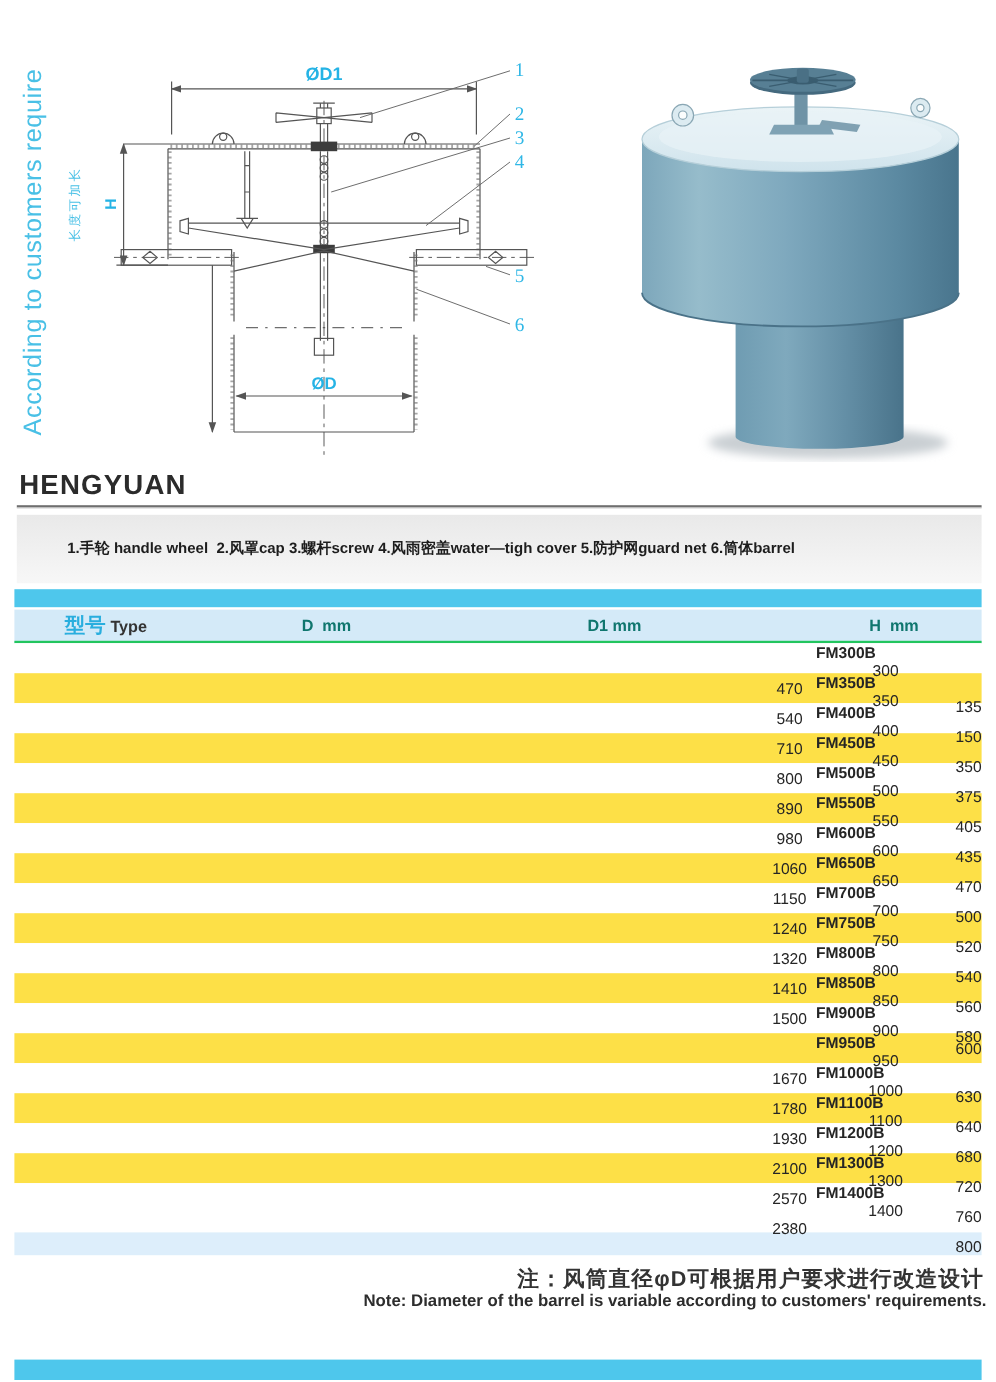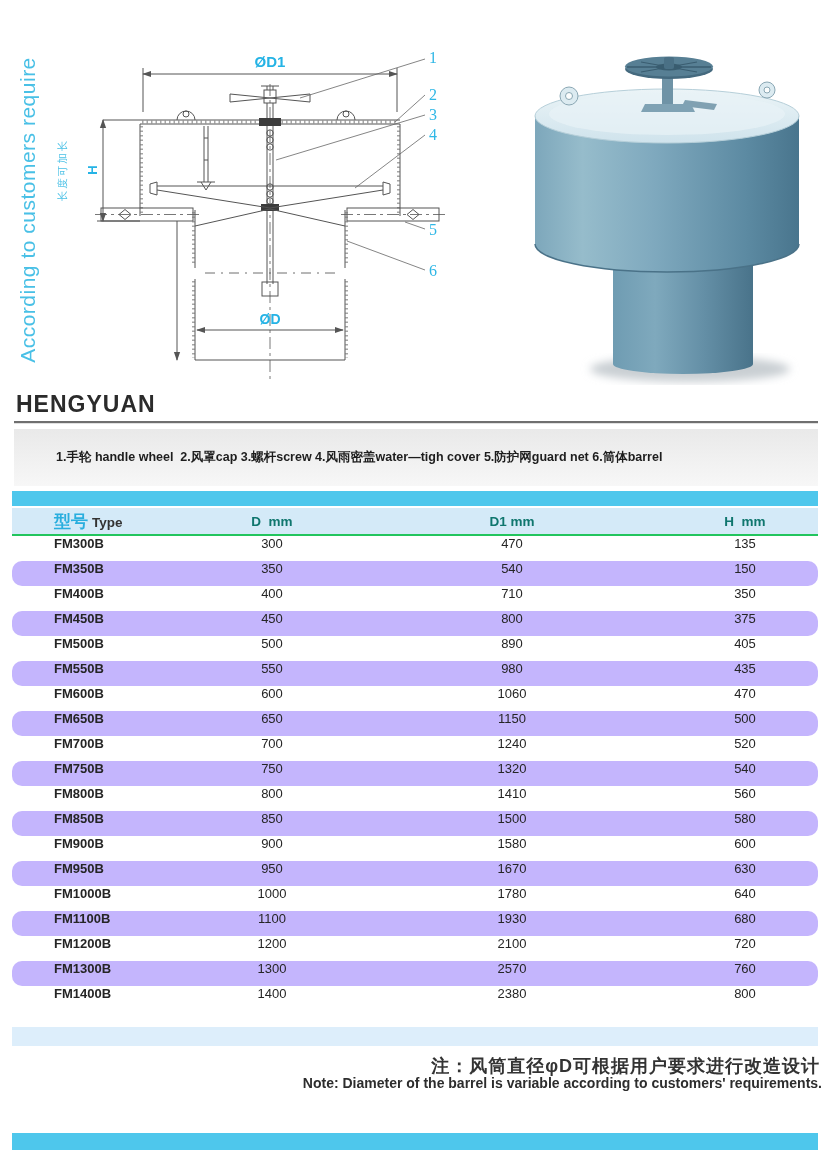--- a/index.html
+++ b/index.html
@@ -37,22 +37,22 @@
   .legend-text{position:absolute;left:42px;top:20px;font-size:12.5px;font-weight:700;
           color:#1d1d1d;white-space:pre;}
 
   
   .accent-bar{position:absolute;left:12px;width:806px;height:15px;background:#4ec7ec;}
   .bar-top{top:491px;}
   .bar-bottom{top:1133px;height:17px;}
   .tbl{position:absolute;left:12px;top:508px;width:806px;}
   .thead{display:flex;align-items:center;height:26px;background:#d4eaf8;
          border-bottom:2px solid #22c55e;}
-  .trow{display:flex;align-items:flex-start;height:25px;background:#ffffff;font-size:13px;color:#252525;}
-  .trow.alt{background:#c4b5fd;border-radius:10px;}
+  .trow{display:flex;align-items:flex-end;height:25px;background:#ffffff;font-size:13px;color:#252525;flex-direction:column;}
+  .trow.alt{background:#fde047;}
   .c1{width:180px;padding-left:42px;box-sizing:border-box;text-align:left;font-weight:600;}
   .c2{width:160px;text-align:center;}
   .c3{width:320px;text-align:center;}
   .c4{flex:1;text-align:center;}
   .thead .hcn{color:#29aede;font-size:17px;font-weight:bold;margin-right:4px;}
   .thead .hen{color:#333;font-size:13.5px;font-weight:600;}
   .thead .c2,.thead .c3,.thead .c4{font-size:13.5px;font-weight:600;color:#0f766e;white-space:pre;}
   .empty-row{height:19px;background:#ddeefb;margin-top:16px;}
 
   
@@ -328,21 +328,20 @@
     </div>
         <div class="trow alt">
       <div class="c1">FM850B</div>
       <div class="c2">850</div>
       <div class="c3">1500</div>
       <div class="c4">580</div>
     </div>
         <div class="trow">
       <div class="c1">FM900B</div>
       <div class="c2">900</div>
-      <div class="c3">1580</div>
       <div class="c4">600</div>
     </div>
         <div class="trow alt">
       <div class="c1">FM950B</div>
       <div class="c2">950</div>
       <div class="c3">1670</div>
       <div class="c4">630</div>
     </div>
         <div class="trow">
       <div class="c1">FM1000B</div>

